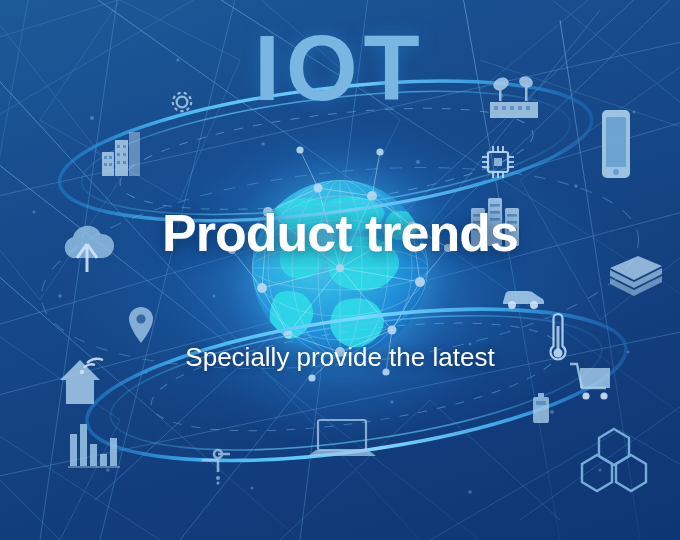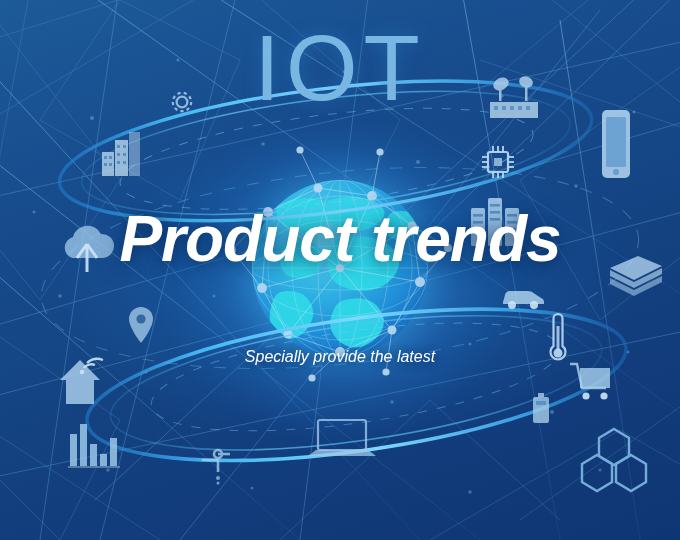--- a/index.html
+++ b/index.html
@@ -66,51 +66,49 @@
     z-index: 40;
     text-align: center;
   }
   .iot-word {
     position: absolute;
     top: 22px;
     left: 0;
     right: 0;
     font-size: 92px;
     line-height: 1;
-    font-weight: 400;
+    font-weight: 700;
     letter-spacing: 6px;
     color: #79b7e2;
     text-shadow: 0 0 18px rgba(40,130,210,0.45);
     user-select: none;
   }
   .headline {
     position: absolute;
     top: 207px;
     left: 0;
     right: 0;
-    font-size: 64px;
+    font-size: 52px;
     line-height: 1;
     font-weight: bold;
     letter-spacing: -1px;
     color: #ffffff;
     text-shadow: 0 2px 14px rgba(6,34,72,0.55),
                  0 0 30px rgba(10,50,110,0.35);
-    font-style: italic;
   }
   .subline {
     position: absolute;
     top: 336px;
     left: 0;
     right: 0;
     color: #ffffff;
-    font-size: 16px;
+    font-size: 26px;
     line-height: 42px;
     font-weight: 400;
     text-shadow: 0 1px 8px rgba(8,38,82,0.7);
-    font-style: italic;
   }
   .subline div { white-space: nowrap; }
 
   
   .icon-layer { z-index: 30; }
   .ico { position: absolute; }
   .ico svg { display: block; overflow: visible; }
 </style>
 </head>
 <body>

